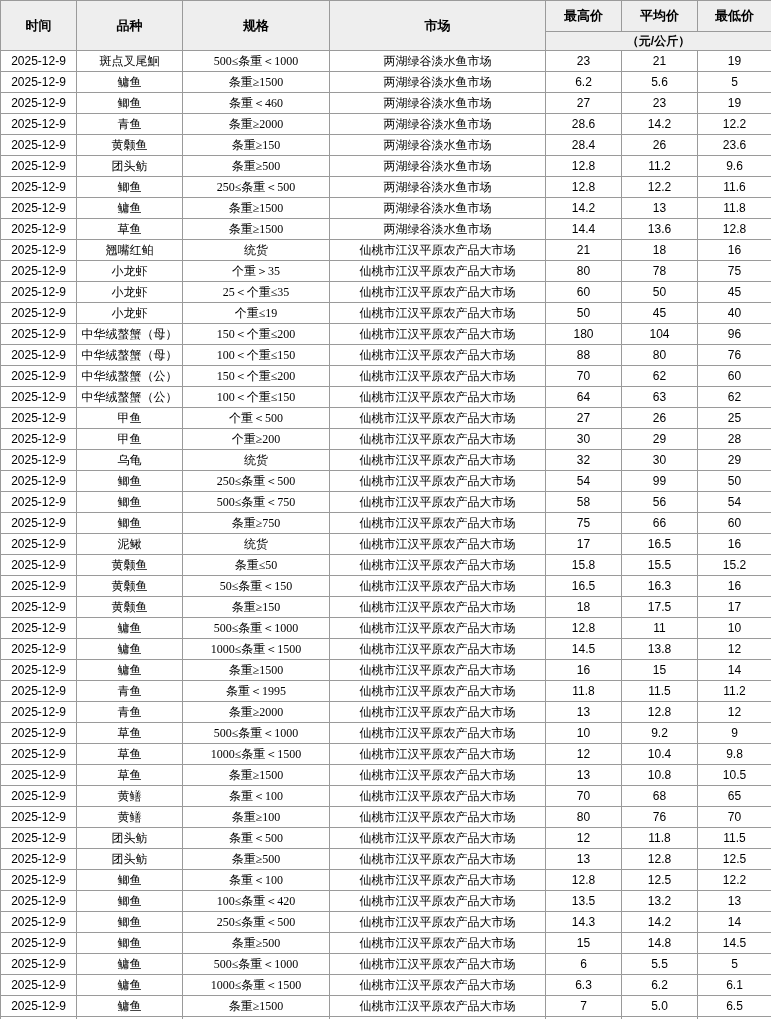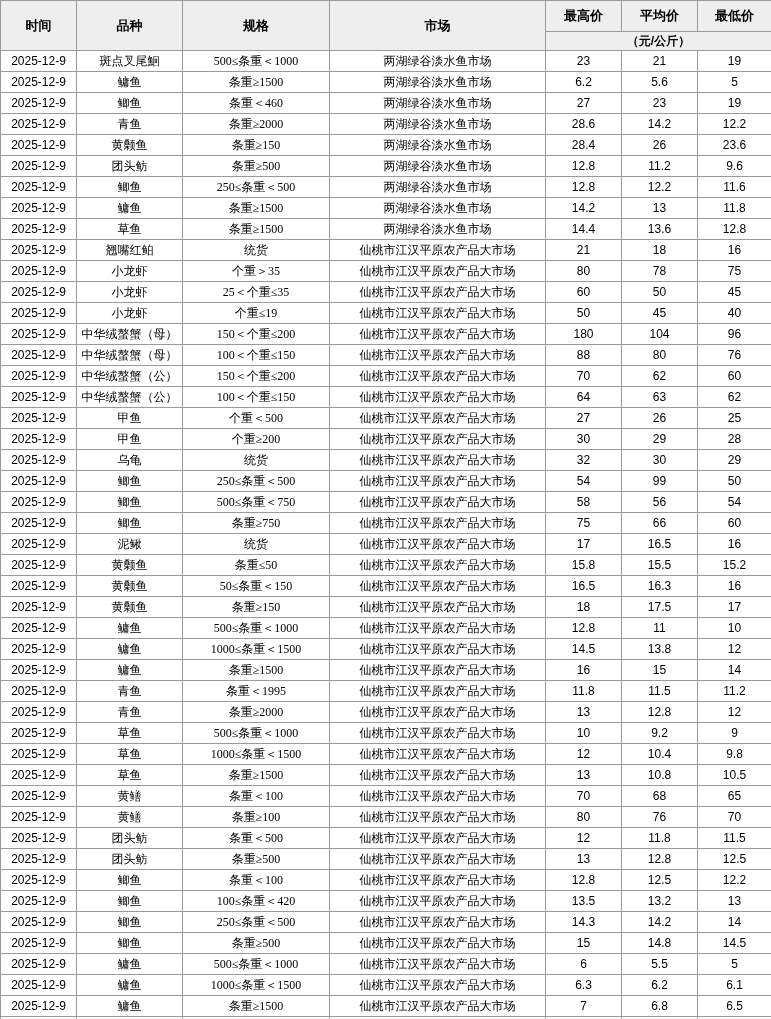--- a/index.html
+++ b/index.html
@@ -489,21 +489,21 @@
         <td class="cell-num">6.3</td>
         <td class="cell-num">6.2</td>
         <td class="cell-num">6.1</td>
       </tr>
       <tr>
         <td class="cell-date">2025-12-9</td>
         <td class="cell-spec">鳙鱼</td>
         <td class="cell-size">条重≥1500</td>
         <td class="cell-mkt">仙桃市江汉平原农产品大市场</td>
         <td class="cell-num">7</td>
-        <td class="cell-num">6.8</td>
+        <td class="cell-num">5.0</td>
         <td class="cell-num">6.5</td>
       </tr>
       <tr>
         <td class="cell-date">2025-12-9</td>
         <td class="cell-spec">鲤鱼</td>
         <td class="cell-size">500≤条重＜1000</td>
         <td class="cell-mkt">仙桃市江汉平原农产品大市场</td>
         <td class="cell-num">6.5</td>
         <td class="cell-num">6.3</td>
         <td class="cell-num">6.1</td>

